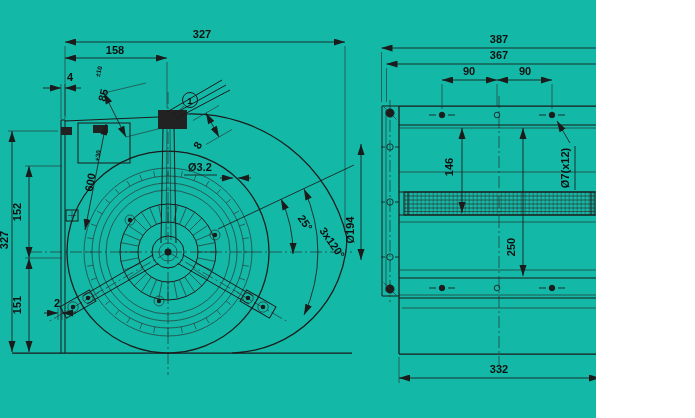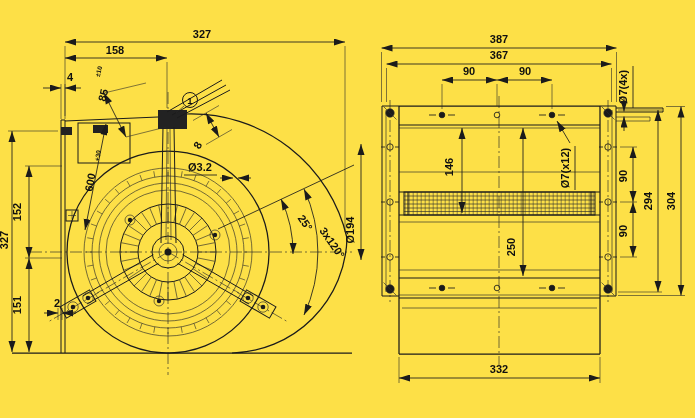--- a/index.html
+++ b/index.html
@@ -1,16 +1,16 @@
 <!DOCTYPE html>
 <html><head>
 <meta charset="utf-8">
 <style>
   html,body{margin:0;padding:0;background:#fff}
-  #stage{position:relative;width:695px;height:418px;background:#fde047;overflow:hidden}
+  #stage{position:relative;width:596px;height:418px;background:#14b8a6;overflow:hidden}
   svg{position:absolute;left:0;top:0}
   .ol{stroke:#1b1b1b;fill:none;stroke-width:1.25}
   .s {stroke:#1b1b1b;fill:none;stroke-width:1}
   .t {stroke:#2a2a2a;fill:none;stroke-width:.65}
   .d {stroke:#1b1b1b;fill:none;stroke-width:.85}
   .x {stroke:#2a2a2a;fill:none;stroke-width:.6}
   .cl{stroke:#2a2a2a;fill:none;stroke-width:.65;stroke-dasharray:12 3 2 3}
   .hatch{fill:#222;stroke:none}
   .dim{font:700 11px "Liberation Sans",sans-serif;fill:#101010}
   .dimsm{font:700 6.5px "Liberation Sans",sans-serif;fill:#101010}

